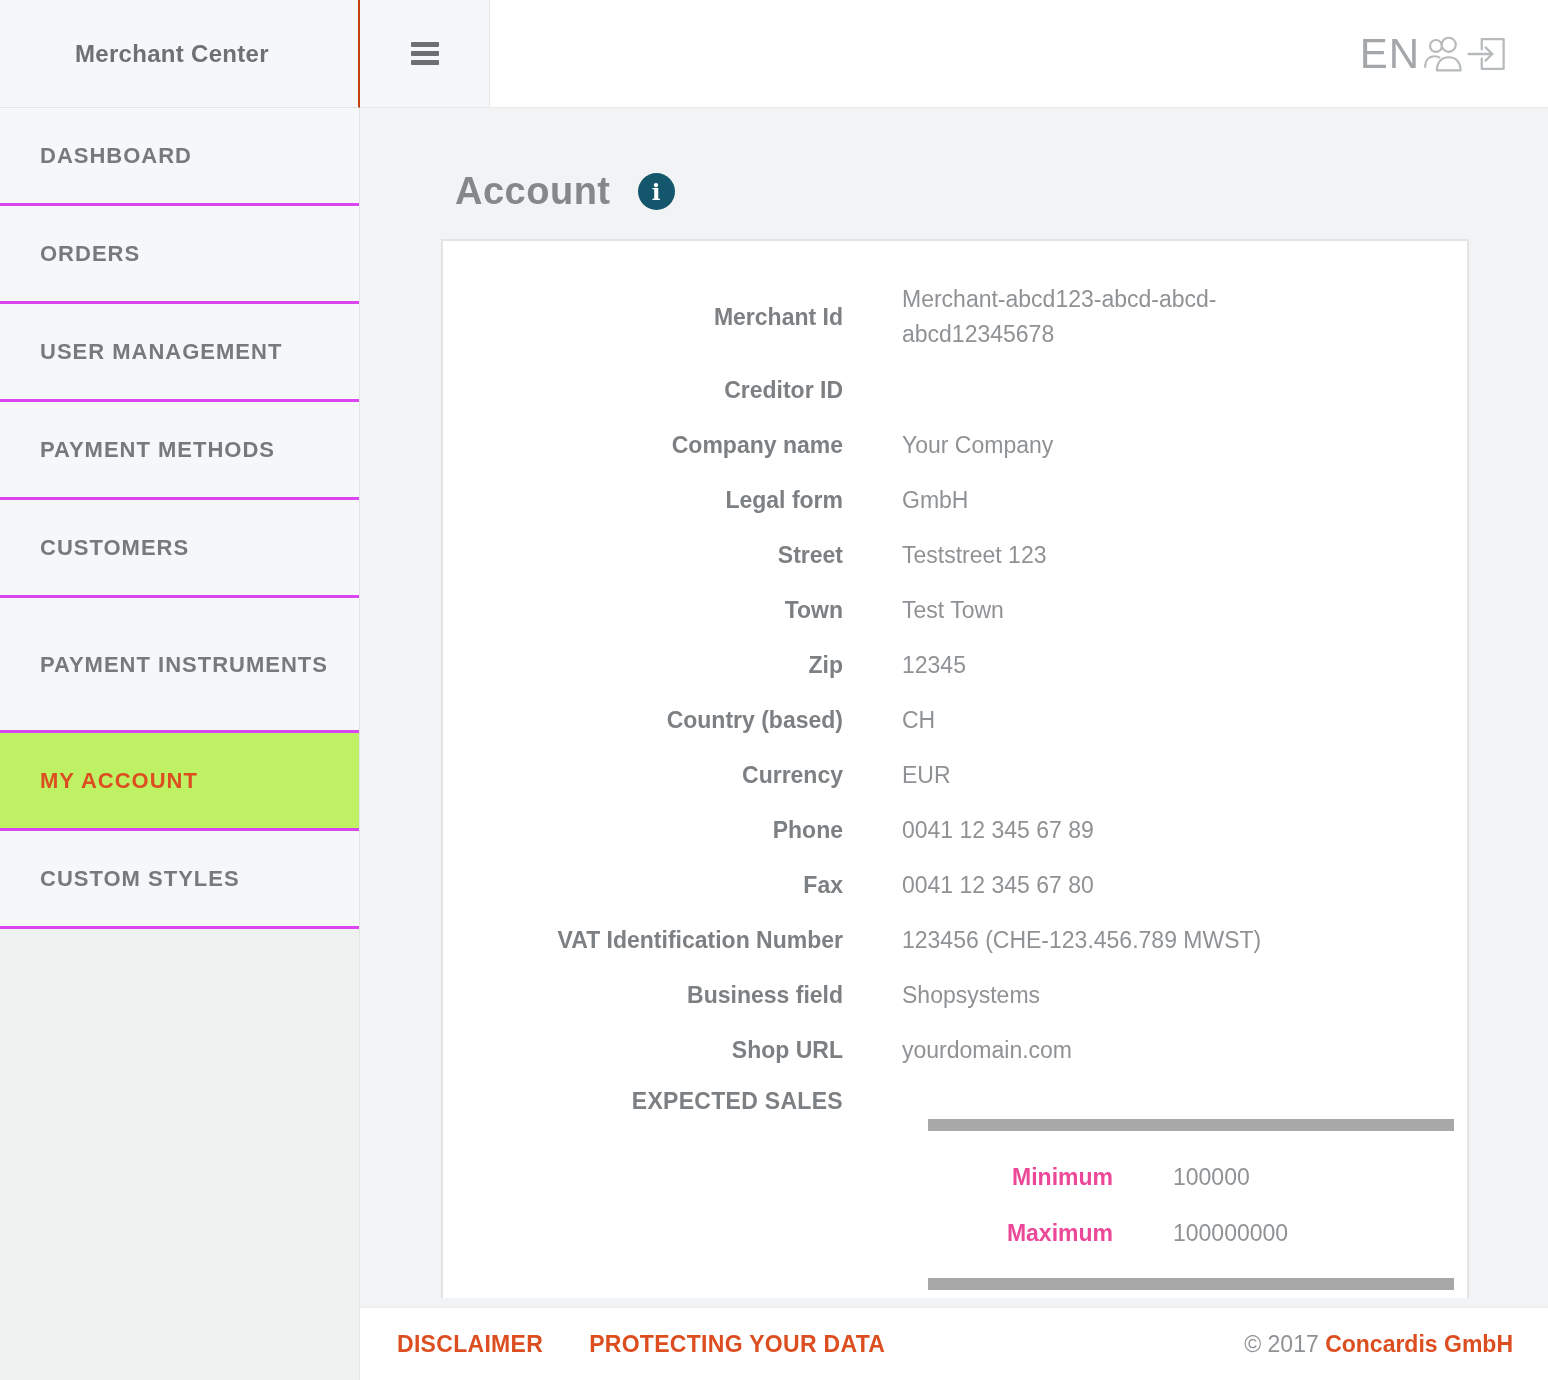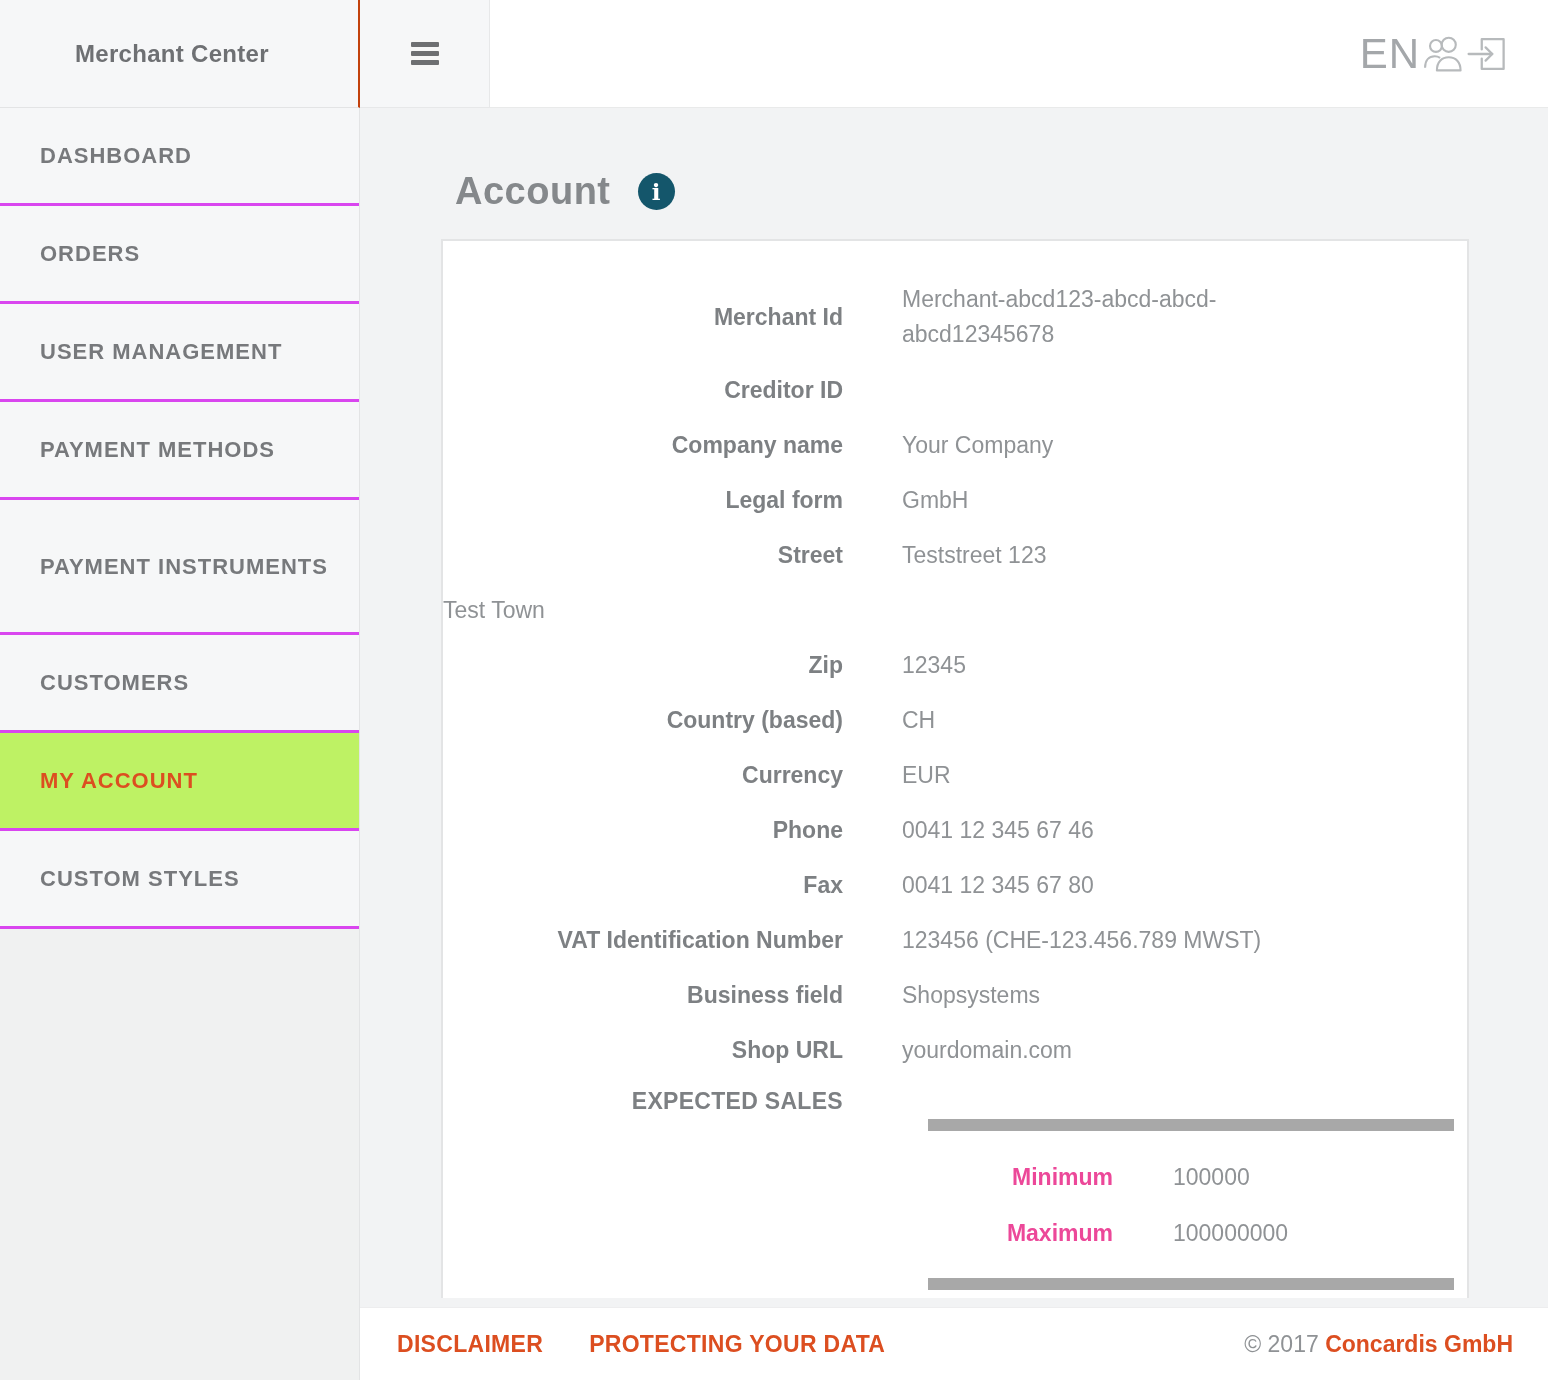--- a/index.html
+++ b/index.html
@@ -110,25 +110,25 @@
       </div>
     <div class="nav-item">
         <span>ORDERS</span>
       </div>
     <div class="nav-item">
         <span>USER MANAGEMENT</span>
       </div>
     <div class="nav-item">
         <span>PAYMENT METHODS</span>
       </div>
+    <div class="nav-item">
+        <span>CUSTOMERS</span>
+      </div>
     <div class="nav-item tall">
         <span>PAYMENT INSTRUMENTS</span>
-      </div>
-    <div class="nav-item">
-        <span>CUSTOMERS</span>
       </div>
     <div class="nav-item active">
         <span>MY ACCOUNT</span>
       </div>
     <div class="nav-item">
         <span>CUSTOM STYLES</span>
       </div>
   </nav>
 
   <main class="main">
@@ -152,37 +152,38 @@
       </div>
       <div class="field-row">
         <div class="field-label">Legal form</div>
         <div class="field-value">GmbH</div>
       </div>
       <div class="field-row">
         <div class="field-label">Street</div>
         <div class="field-value">Teststreet 123</div>
       </div>
       <div class="field-row">
+        <div class="field-label">Town</div>
         <div class="field-value">Test Town</div>
       </div>
       <div class="field-row">
         <div class="field-label">Zip</div>
         <div class="field-value">12345</div>
       </div>
       <div class="field-row">
         <div class="field-label">Country (based)</div>
         <div class="field-value">CH</div>
       </div>
       <div class="field-row">
         <div class="field-label">Currency</div>
         <div class="field-value">EUR</div>
       </div>
       <div class="field-row">
         <div class="field-label">Phone</div>
-        <div class="field-value">0041 12 345 67 46</div>
+        <div class="field-value">0041 12 345 67 89</div>
       </div>
       <div class="field-row">
         <div class="field-label">Fax</div>
         <div class="field-value">0041 12 345 67 80</div>
       </div>
       <div class="field-row">
         <div class="field-label">VAT Identification Number</div>
         <div class="field-value">123456 (CHE-123.456.789 MWST)</div>
       </div>
       <div class="field-row">

